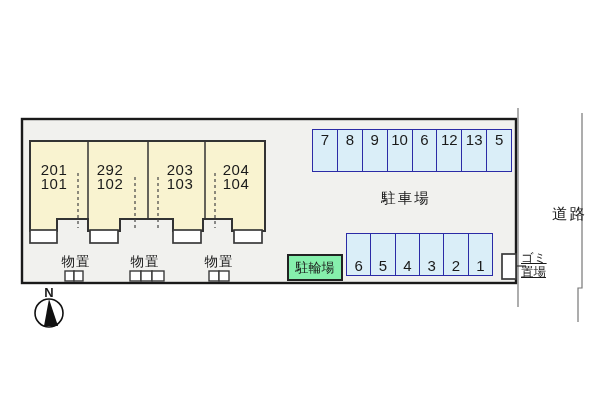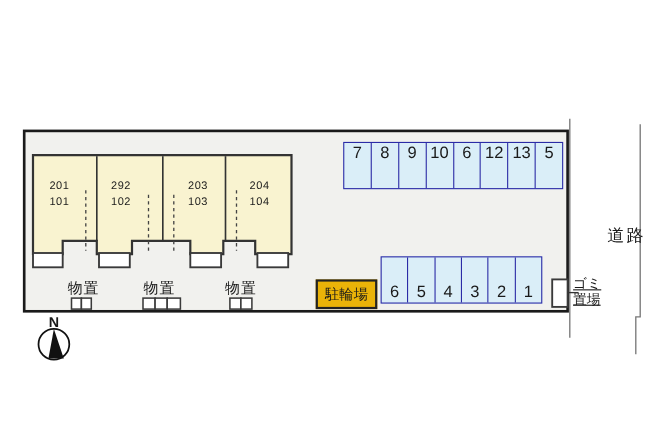--- a/index.html
+++ b/index.html
@@ -14,25 +14,25 @@
   .roadline{stroke:var(--line_gray,#777);stroke-width:1.2;fill:none;}
   .building-shape{fill:var(--building_fill,#f9f3d0);stroke:var(--building_border,#333);stroke-width:2;}
   .divider{stroke:var(--building_border,#333);stroke-width:1.5;}
   .dash{stroke:#444;stroke-width:1.2;stroke-dasharray:3,3;fill:none;}
   .whitebox{fill:#fff;stroke:#3a3a3a;stroke-width:1.7;}
   .cellbox{fill:#fff;stroke:#3a3a3a;stroke-width:1.4;}
   .thin{stroke:#333;stroke-width:1.2;}
   .compass-circle{fill:#fff;stroke:#111;stroke-width:1.6;}
   .needle{fill:#111;}
   
-  .unit-label{width:44px;text-align:center;font-size:10px;line-height:13.5px;letter-spacing:.5px;}
+  .unit-label{width:44px;text-align:center;font-size:15px;line-height:13.5px;letter-spacing:.5px;}
   .unit-label span{display:block;}
   .storage-label{width:44px;text-align:center;font-size:13.5px;line-height:14px;letter-spacing:1px;white-space:nowrap;}
   .parking-area-label{width:90px;text-align:center;font-size:14.5px;letter-spacing:2px;white-space:nowrap;}
-  .bike-box{width:56px;height:27px;background:#eab308;border:2px solid #222;box-sizing:border-box;
+  .bike-box{width:56px;height:27px;background:#86efac;border:2px solid #222;box-sizing:border-box;
     display:flex;align-items:center;justify-content:center;font-size:13px;letter-spacing:0;white-space:nowrap;}
   .prow{display:flex;box-sizing:border-box;background:var(--parking_fill,#daeef8);
     border:1.5px solid var(--parking_border,#2b2ba6);}
   .pcell{flex:1;display:flex;flex-direction:column;align-items:center;box-sizing:border-box;
     border-right:1.5px solid var(--parking_border,#2b2ba6);font-size:15px;}
   .pcell:last-child{border-right:none;}
   .prow.toprow .pcell{justify-content:flex-start;padding-top:1px;}
   .prow.bottomrow .pcell{justify-content:flex-end;padding-bottom:1px;}
   .road-label{font-size:15.5px;letter-spacing:2px;white-space:nowrap;margin-left:24px;}
   .garbage-label{font-size:12.5px;line-height:13.5px;white-space:nowrap;}
@@ -97,20 +97,21 @@
   </div>
   <div class="abs unit-label" style="left:214px;top:163px;">
     <span>204</span>
     <span>104</span>
   </div>
 
   <div class="abs storage-label" style="left:54px;top:255px;">物置</div>
   <div class="abs storage-label" style="left:123px;top:255px;">物置</div>
   <div class="abs storage-label" style="left:197px;top:255px;">物置</div>
 
+  <div class="abs parking-area-label" style="left:361px;top:189px;">駐車場</div>
 
   <div class="abs prow toprow" style="left:312px;top:129px;width:200px;height:43px;">
     <div class="pcell">
         <span>7</span>
       </div>
     <div class="pcell">
         <span>8</span>
       </div>
     <div class="pcell">
         <span>9</span>

